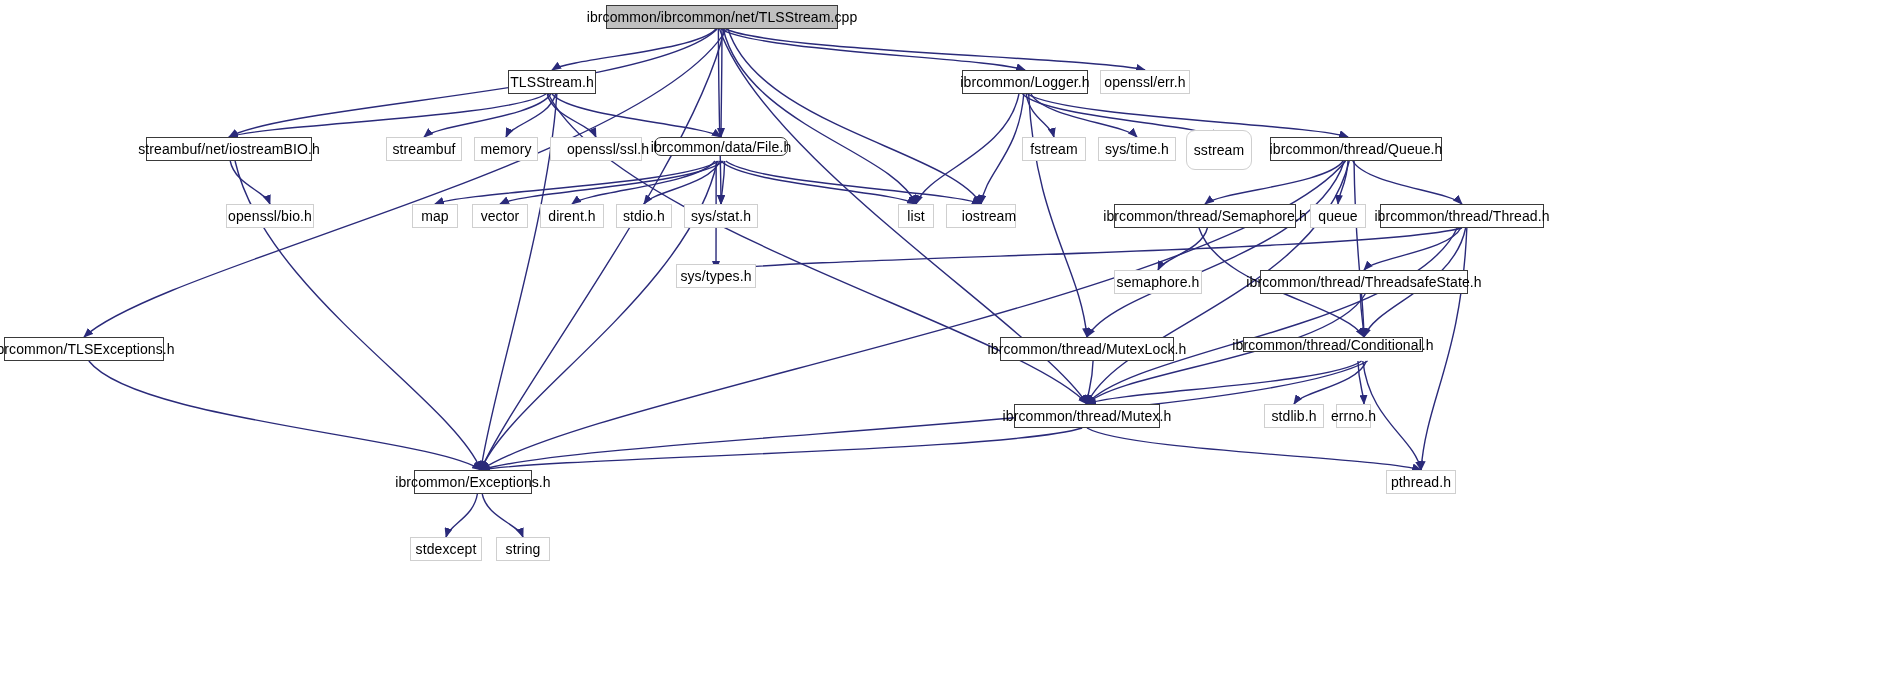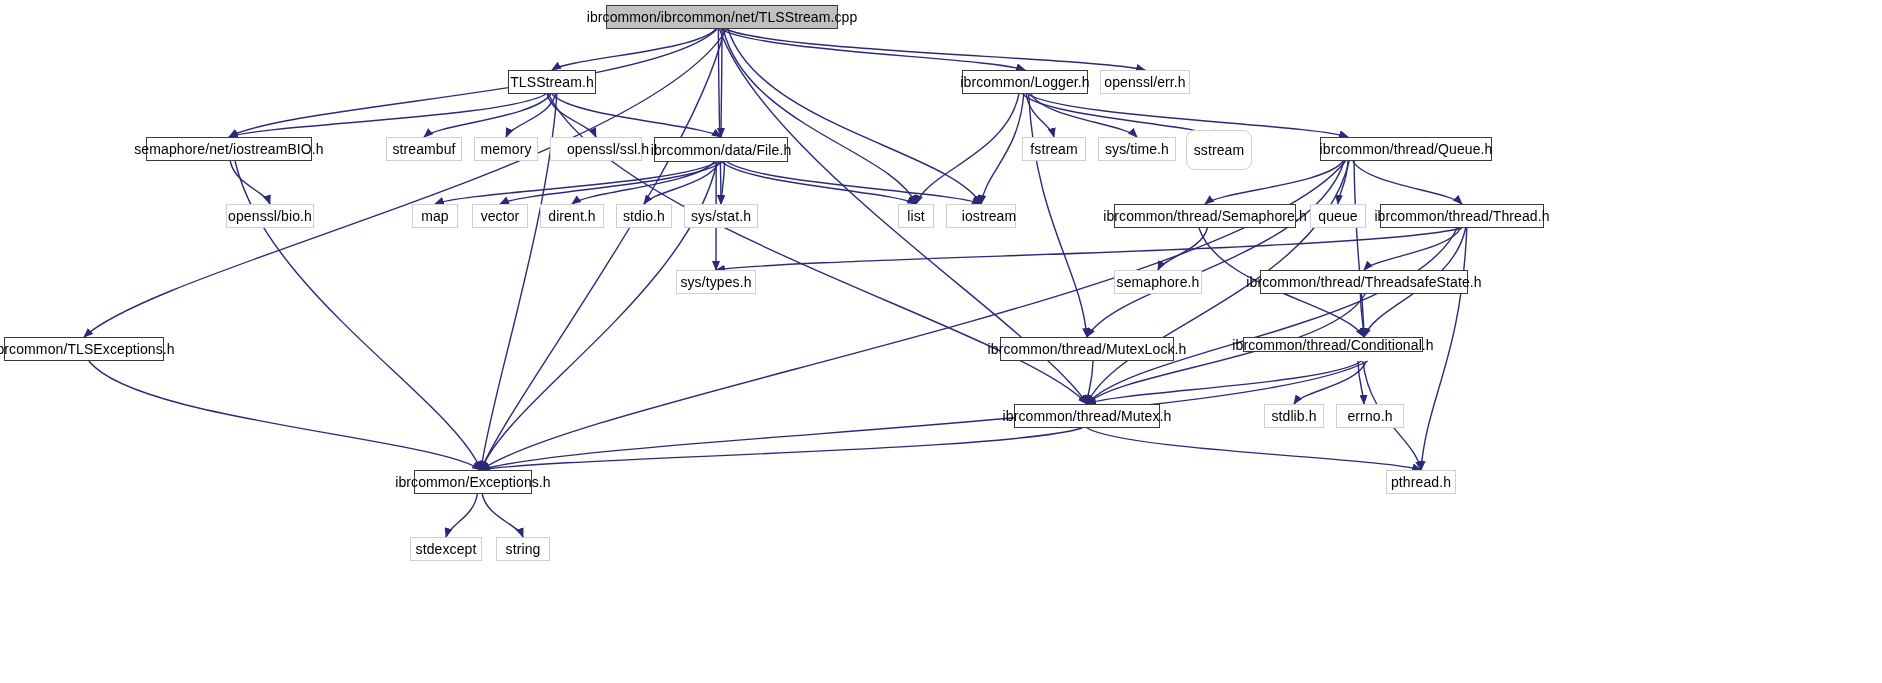--- a/index.html
+++ b/index.html
@@ -97,44 +97,44 @@
       <div class="node int" style="left: 508px; top: 70px; width: 88px; height: 24px;">
         <span>TLSStream.h</span>
       </div>
       <div class="node int" style="left: 962px; top: 70px; width: 126px; height: 24px;">
         <span>ibrcommon/Logger.h</span>
       </div>
       <div class="node ext" style="left: 1100px; top: 70px; width: 90px; height: 24px;">
         <span>openssl/err.h</span>
       </div>
       <div class="node int" style="left: 146px; top: 137px; width: 166px; height: 24px;">
-        <span>semaphore/net/iostreamBIO.h</span>
+        <span>streambuf/net/iostreamBIO.h</span>
       </div>
       <div class="node ext" style="left: 386px; top: 137px; width: 76px; height: 24px;">
         <span>streambuf</span>
       </div>
       <div class="node ext" style="left: 474px; top: 137px; width: 64px; height: 24px;">
         <span>memory</span>
       </div>
       <div class="node ext" style="left: 550px; top: 137px; width: 92px; height: 24px; padding-left: 24px;">
         <span>openssl/ssl.h</span>
       </div>
-      <div class="node int" style="left: 654px; top: 137px; width: 134px; height: 25px;">
+      <div class="node int" style="left: 654px; top: 137px; width: 134px; height: 19px; border-radius: 7px;">
         <span>ibrcommon/data/File.h</span>
       </div>
       <div class="node ext" style="left: 1022px; top: 137px; width: 64px; height: 24px;">
         <span>fstream</span>
       </div>
       <div class="node ext" style="left: 1098px; top: 137px; width: 78px; height: 24px;">
         <span>sys/time.h</span>
       </div>
       <div class="node ext" style="left: 1186px; top: 130px; width: 66px; height: 40px; border-radius: 9px;">
         <span>sstream</span>
       </div>
-      <div class="node int" style="left: 1320px; top: 137px; width: 172px; height: 24px;">
+      <div class="node int" style="left: 1270px; top: 137px; width: 172px; height: 24px;">
         <span>ibrcommon/thread/Queue.h</span>
       </div>
       <div class="node ext" style="left: 226px; top: 204px; width: 88px; height: 24px;">
         <span>openssl/bio.h</span>
       </div>
       <div class="node ext" style="left: 412px; top: 204px; width: 46px; height: 24px;">
         <span>map</span>
       </div>
       <div class="node ext" style="left: 472px; top: 204px; width: 56px; height: 24px;">
         <span>vector</span>
@@ -156,21 +156,21 @@
       </div>
       <div class="node int" style="left: 1114px; top: 204px; width: 182px; height: 24px;">
         <span>ibrcommon/thread/Semaphore.h</span>
       </div>
       <div class="node ext" style="left: 1310px; top: 204px; width: 56px; height: 24px;">
         <span>queue</span>
       </div>
       <div class="node int" style="left: 1380px; top: 204px; width: 164px; height: 24px;">
         <span>ibrcommon/thread/Thread.h</span>
       </div>
-      <div class="node ext" style="left: 676px; top: 270px; width: 80px; height: 24px;">
+      <div class="node ext" style="left: 676px; top: 264px; width: 80px; height: 24px;">
         <span>sys/types.h</span>
       </div>
       <div class="node ext" style="left: 1114px; top: 270px; width: 88px; height: 24px;">
         <span>semaphore.h</span>
       </div>
       <div class="node int" style="left: 1260px; top: 270px; width: 208px; height: 24px;">
         <span>ibrcommon/thread/ThreadsafeState.h</span>
       </div>
       <div class="node int" style="left: 4px; top: 337px; width: 160px; height: 24px;">
         <span>ibrcommon/TLSExceptions.h</span>
@@ -180,21 +180,21 @@
       </div>
       <div class="node int" style="left: 1243px; top: 337px; width: 180px; height: 15px;">
         <span>ibrcommon/thread/Conditional.h</span>
       </div>
       <div class="node int" style="left: 1014px; top: 404px; width: 146px; height: 24px;">
         <span>ibrcommon/thread/Mutex.h</span>
       </div>
       <div class="node ext" style="left: 1264px; top: 404px; width: 60px; height: 24px;">
         <span>stdlib.h</span>
       </div>
-      <div class="node ext" style="left: 1336px; top: 404px; width: 68px; height: 24px;">
+      <div class="node ext" style="left: 1336px; top: 404px; width: 35px; height: 24px;">
         <span>errno.h</span>
       </div>
       <div class="node int" style="left: 414px; top: 470px; width: 118px; height: 24px;">
         <span>ibrcommon/Exceptions.h</span>
       </div>
       <div class="node ext" style="left: 1386px; top: 470px; width: 70px; height: 24px;">
         <span>pthread.h</span>
       </div>
       <div class="node ext" style="left: 410px; top: 537px; width: 72px; height: 24px;">
         <span>stdexcept</span>

